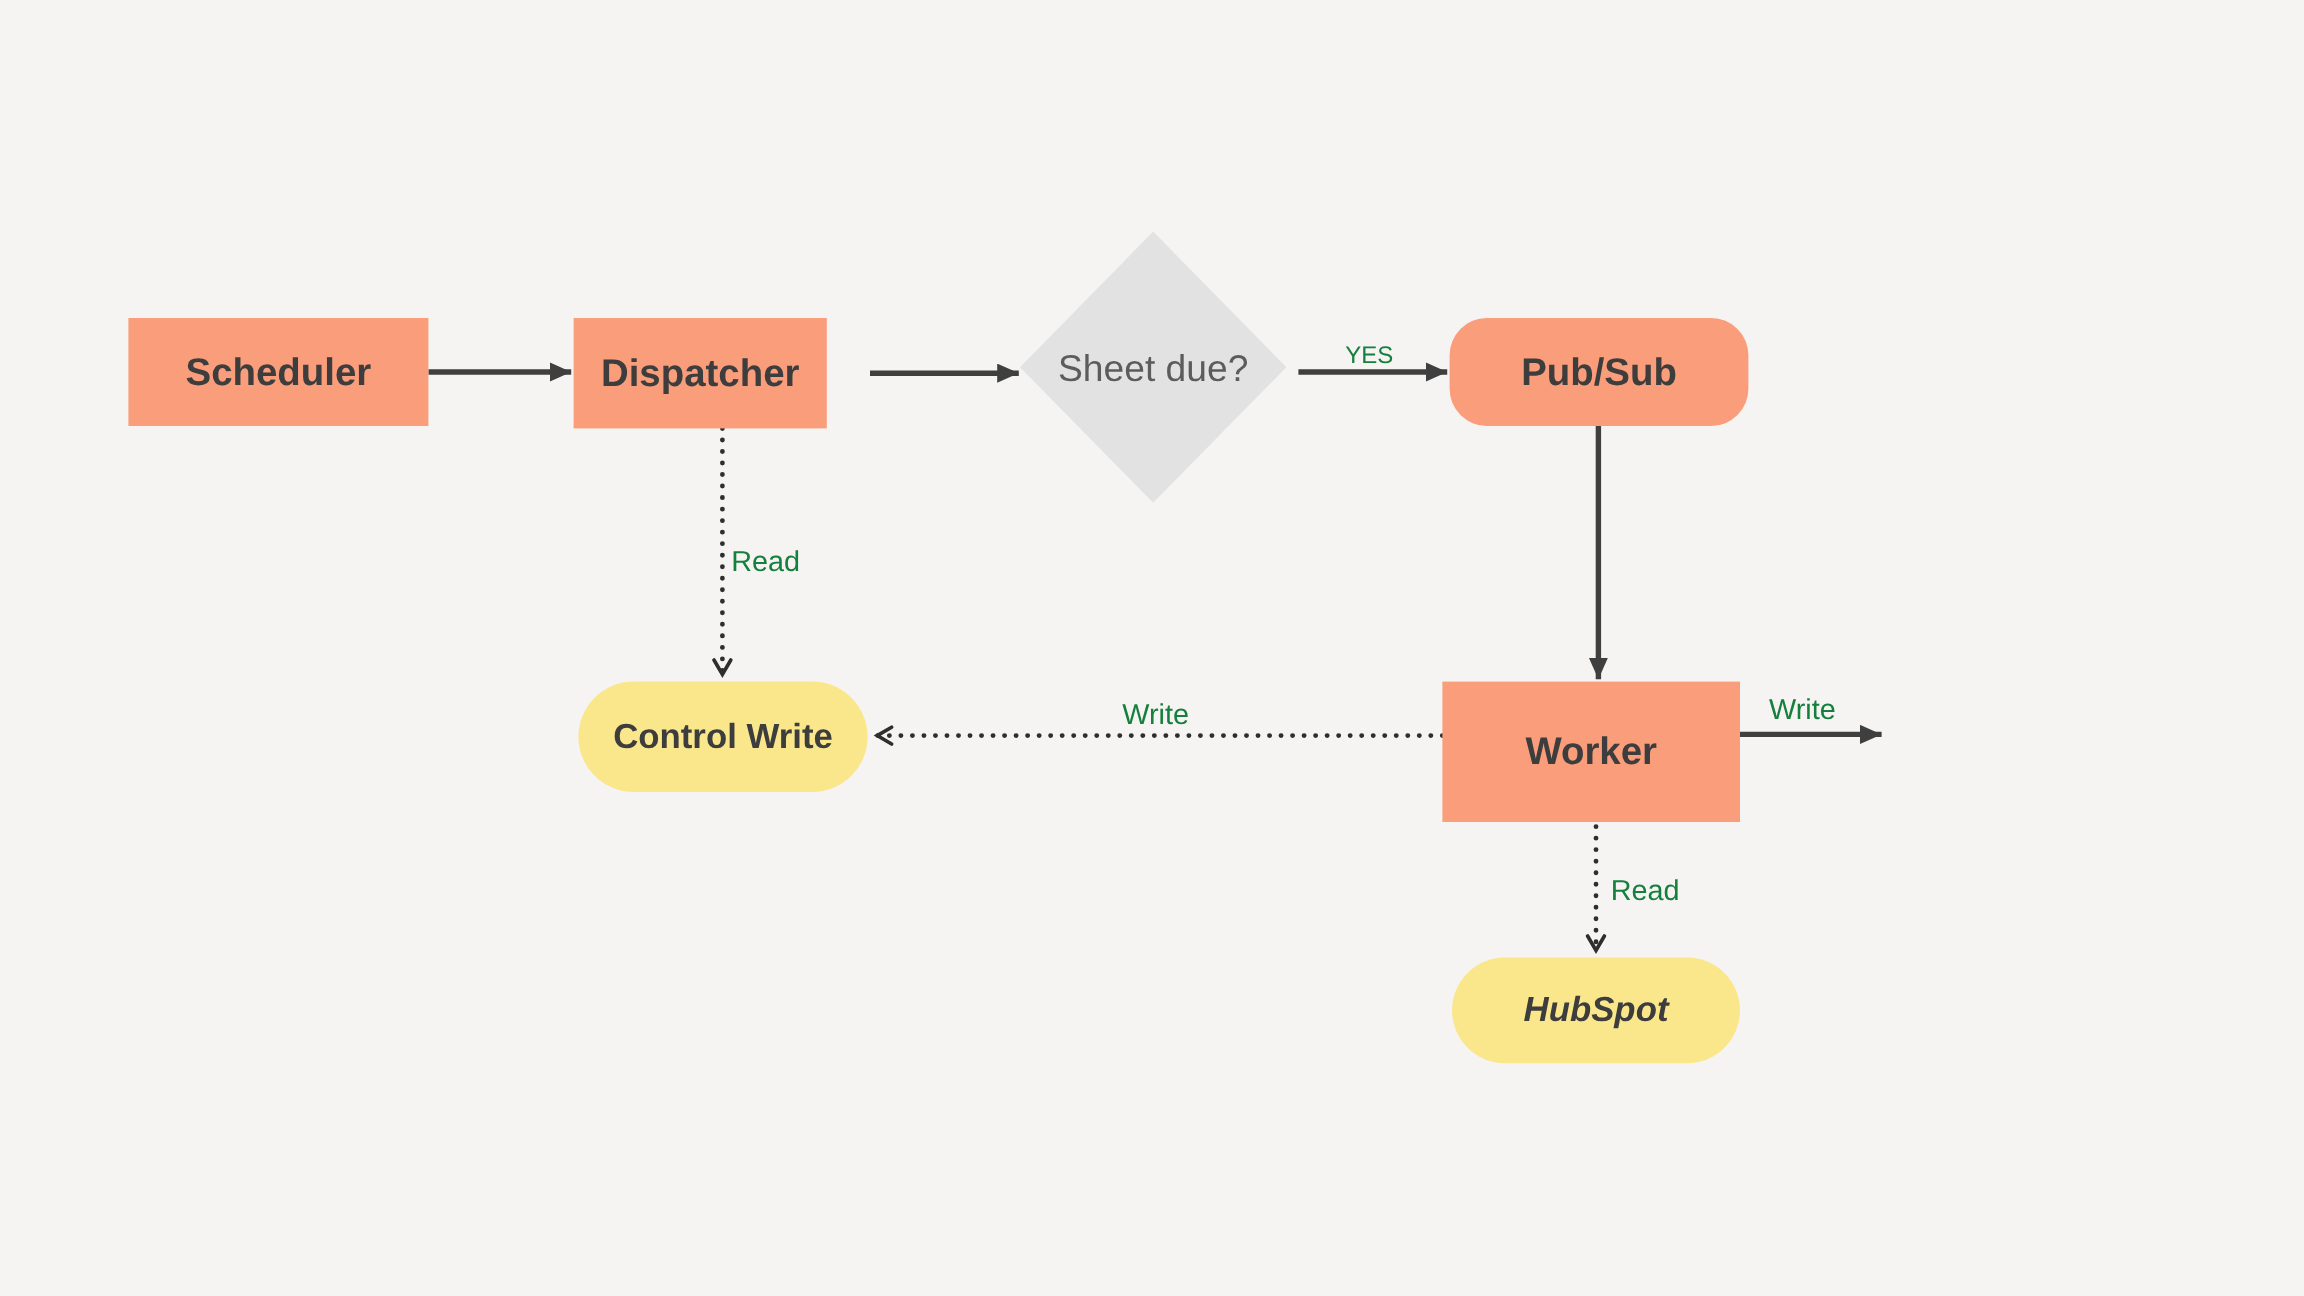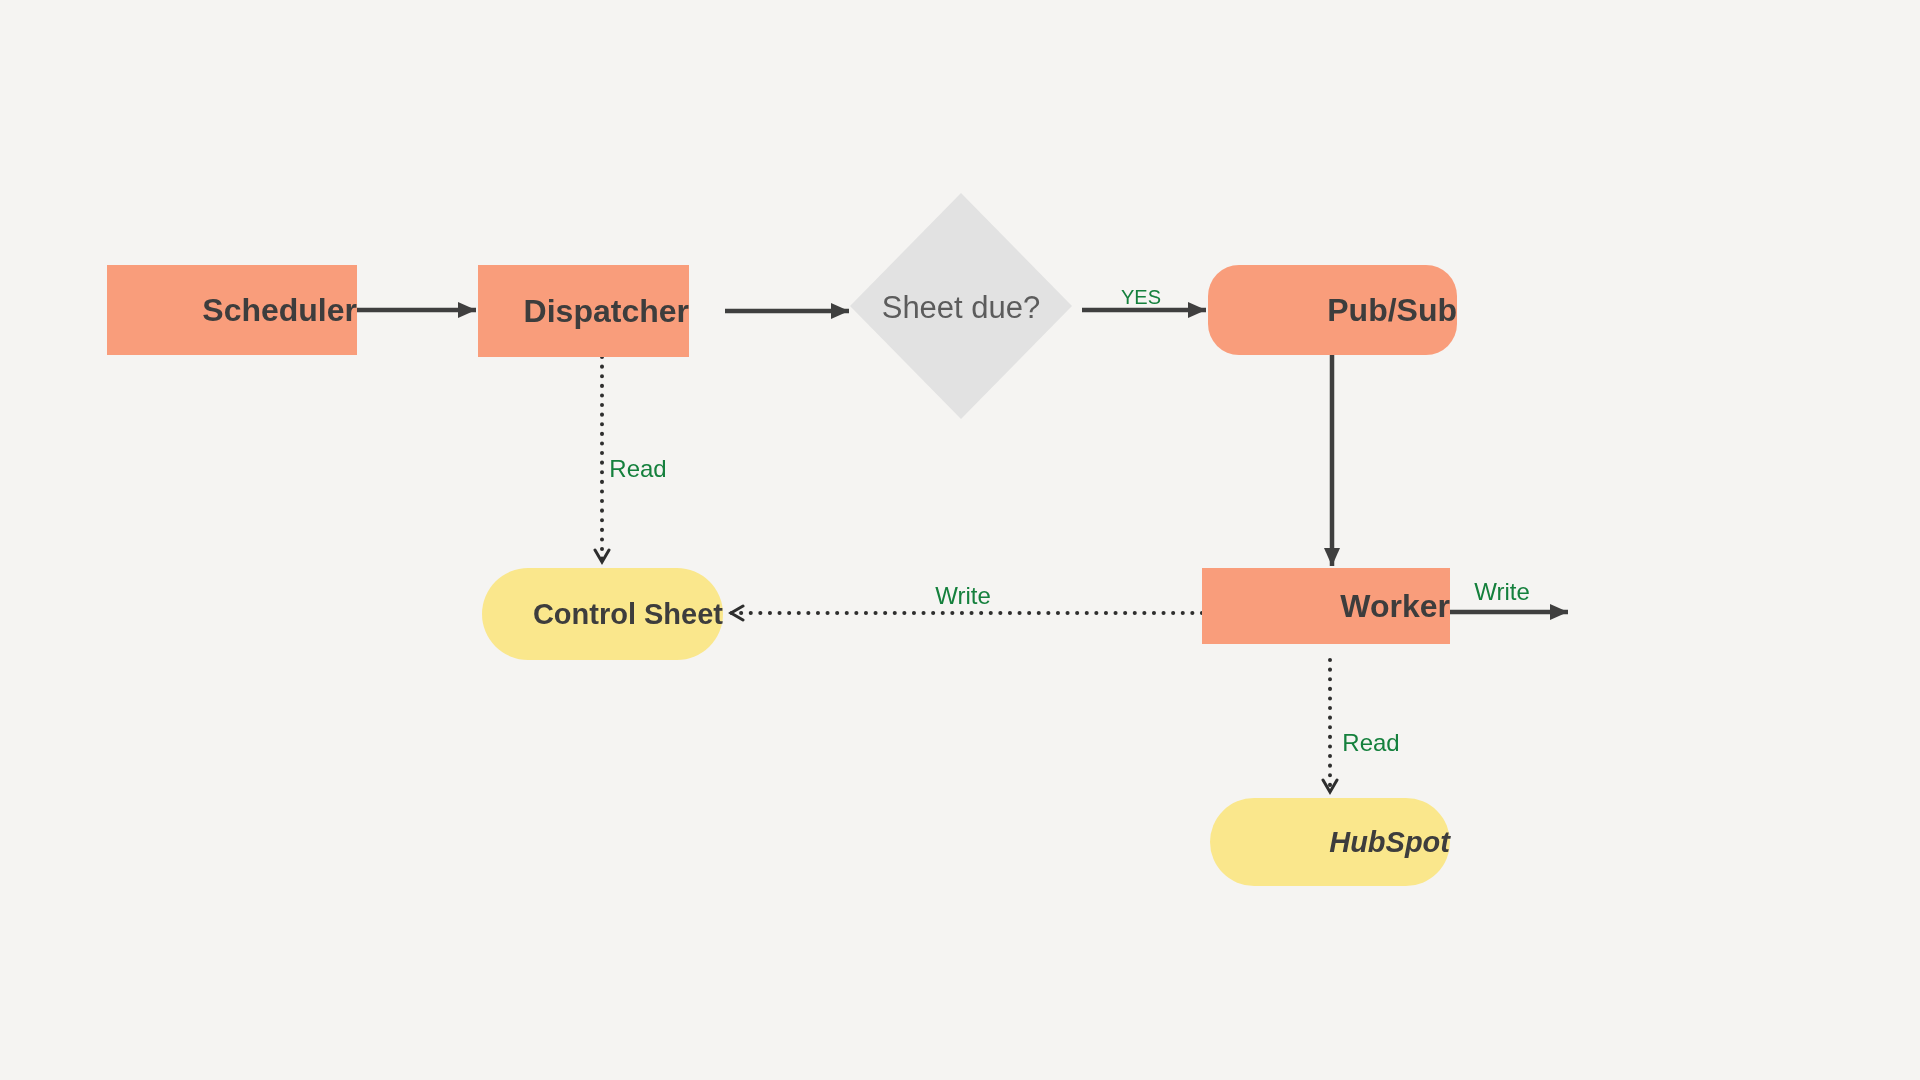--- a/index.html
+++ b/index.html
@@ -18,38 +18,38 @@
   #edge-layer {
     position: absolute;
     left: 0; top: 0;
     width: 1920px;
     height: 1080px;
   }
   .node {
     position: absolute;
     display: flex;
     align-items: center;
-    justify-content: flex-end;
+    justify-content: center;
     color: #3d3d3d;
     font-weight: bold;
     text-align: center;
   }
   .proc {
     background: #f99d7b;
     font-size: 32px;
   }
   .store {
     background: #fae78c;
     border-radius: 46px;
     font-size: 29px;
   }
   .node-scheduler   { left: 107px;  top: 265px; width: 250px; height: 90px; }
   .node-dispatcher  { left: 478px;  top: 265px; width: 211px; height: 92px; }
   .node-pubsub      { left: 1208px; top: 265px; width: 249px; height: 90px; border-radius: 31px; }
-  .node-worker      { left: 1202px; top: 568px; width: 248px; height: 76px; }
+  .node-worker      { left: 1202px; top: 568px; width: 248px; height: 117px; }
   .node-control-sheet { left: 482px;  top: 568px; width: 241px; height: 92px; }
   .node-destination { left: 1570px; top: 568px; width: 243px; height: 89px; }
   .node-hubspot     { left: 1210px; top: 798px; width: 240px; height: 88px; font-style: italic; }
 
   .decision-text {
     font-size: 31px;
     fill: #5c5c5c;
     text-anchor: middle;
     dominant-baseline: central;
   }
@@ -111,21 +111,21 @@
     <span>Dispatcher</span>
   </div>
   <div class="node proc node-pubsub">
     <span>Pub/Sub</span>
   </div>
   <div class="node proc node-worker">
     <span>Worker</span>
   </div>
 
   <div class="node store node-control-sheet">
-    <span>Control Sheet</span>
+    <span>Control Write</span>
   </div>
   <div class="node store node-hubspot">
     <span>HubSpot</span>
   </div>
 
   <div class="edge-label small" style="left:1141px; top:297px;">YES</div>
   <div class="edge-label" style="left:638px; top:469px;">Read</div>
   <div class="edge-label" style="left:963px; top:596px;">Write</div>
   <div class="edge-label" style="left:1502px; top:592px;">Write</div>
   <div class="edge-label" style="left:1371px; top:743px;">Read</div>

